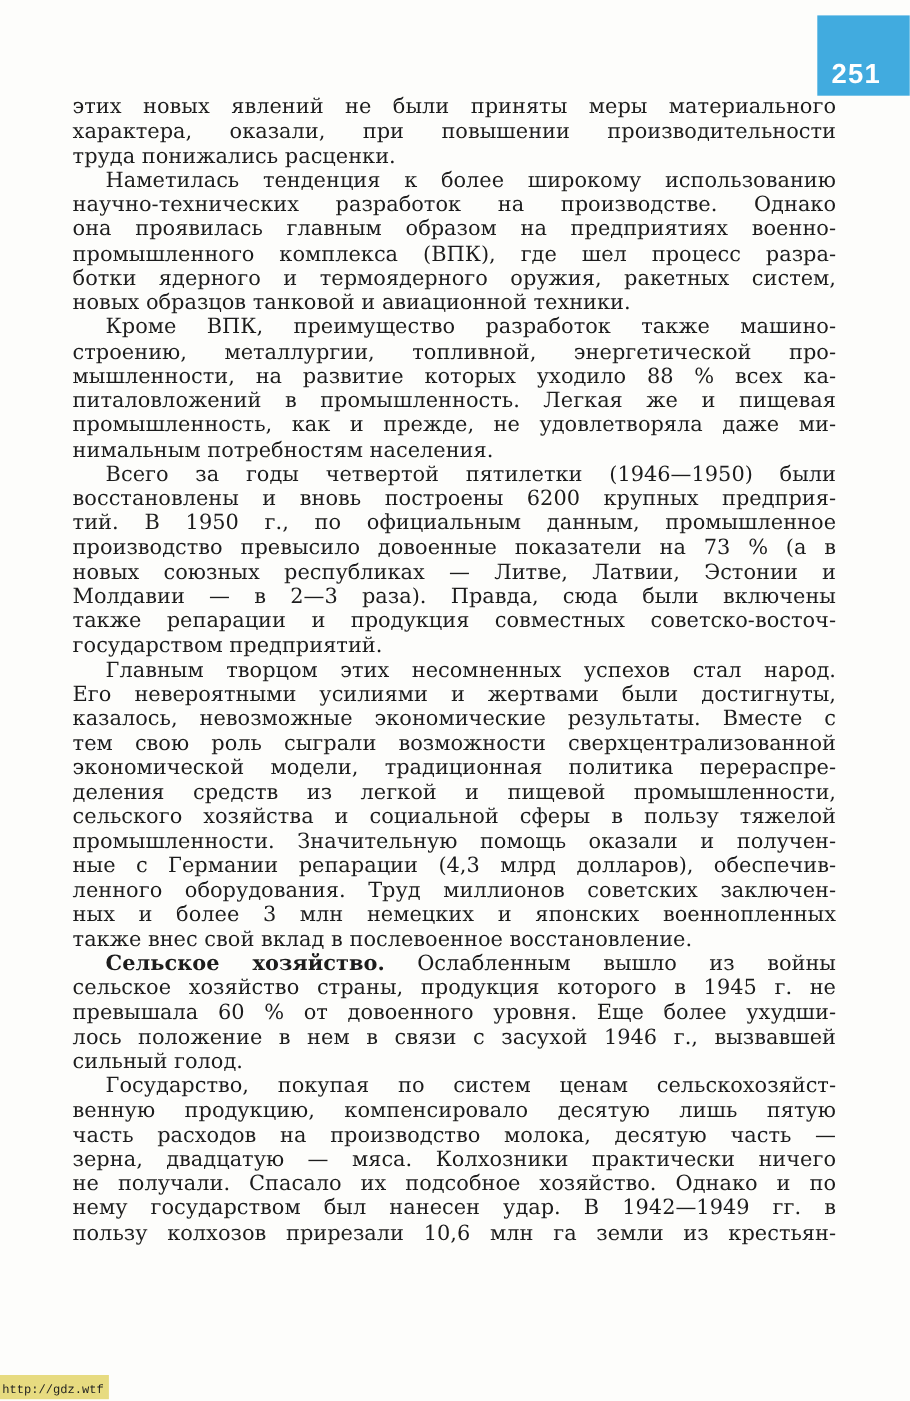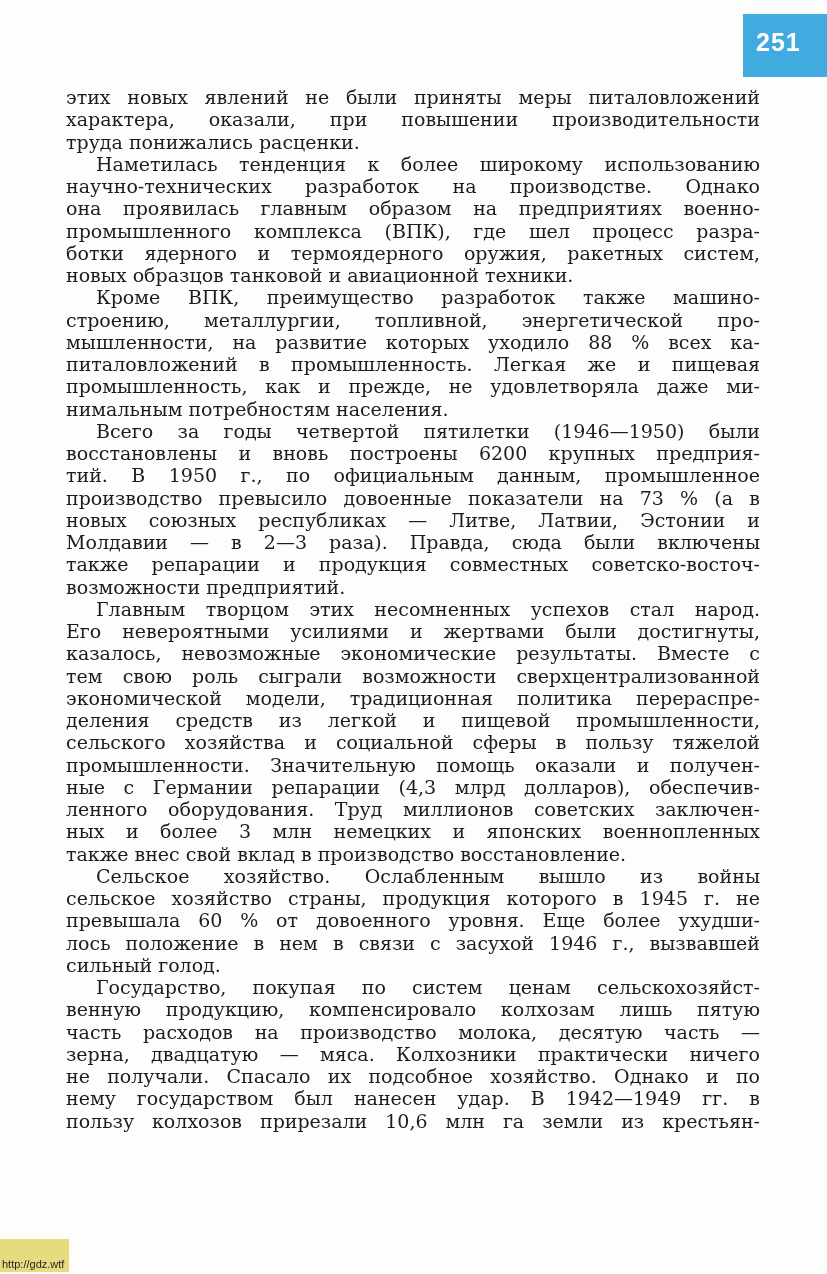--- a/index.html
+++ b/index.html
@@ -13,25 +13,25 @@
     height: 1274px;
     overflow: hidden;
     font-family: "DejaVu Serif", serif;
     color: var(--text, #1c1c1c);
   }
   .page-number-badge {
     position: absolute;
     top: 14px;
     right: 0;
     width: 84px;
-    height: 63px;
+    height: 73px;
     background: var(--badge-bg, #41abdf);
     color: var(--badge-text, #ffffff);
     display: flex;
-    align-items: center;
+    align-items: flex-end;
     padding: 0 0 7px 13px;
     box-sizing: border-box;
     font-family: "Liberation Sans", sans-serif;
     font-weight: bold;
     font-size: 25px;
     letter-spacing: 1px;
     line-height: 1;
   }
   .text-block {
     position: absolute;
@@ -43,43 +43,43 @@
   }
   .paragraph { margin: 0; }
   .line {
     text-align: justify;
     text-align-last: justify;
     white-space: normal;
   }
   .line.end { text-align-last: left; }
   .line.indent { text-indent: 30px; }
   .it { }
-  .bd { font-weight: normal; }
+  .bd { font-weight: bold; }
   .watermark {
     position: absolute;
     left: 0;
     bottom: 2px;
     background: var(--watermark-bg, #e7db80);
     color: var(--watermark-text, #1f1f1f);
-    font-family: Liberation Sans, sans-serif;
+    font-family: Liberation Mono, monospace;
     font-size: 11px;
     line-height: 13px;
-    padding: 19px 5px 1px 2px;
+    padding: 8px 5px 1px 2px;
   }
 </style>
 </head>
 <body>
 
 <div class="page-number-badge">
   <span>251</span>
 </div>
 
 <div class="text-block">
     <div class="paragraph">
-      <div class="line"><span>этих новых явлений не были приняты меры питаловложений</span></div>
+      <div class="line"><span>этих новых явлений не были приняты меры материального</span></div>
       <div class="line"><span>характера, оказали, при повышении производительности</span></div>
       <div class="line end"><span>труда понижались расценки.</span></div>
     </div>
     <div class="paragraph">
       <div class="line indent"><span>Наметилась тенденция к более широкому использованию</span></div>
       <div class="line"><span>научно-технических разработок на производстве. Однако</span></div>
       <div class="line"><span>она проявилась главным образом на предприятиях </span><span class="it">военно-</span></div>
       <div class="line"><span class="it">промышленного комплекса (ВПК)</span><span>, где шел процесс разра-</span></div>
       <div class="line"><span>ботки ядерного и термоядерного оружия, ракетных систем,</span></div>
       <div class="line end"><span>новых образцов танковой и авиационной техники.</span></div>
@@ -93,46 +93,46 @@
       <div class="line end"><span>нимальным потребностям населения.</span></div>
     </div>
     <div class="paragraph">
       <div class="line indent"><span>Всего за годы четвертой пятилетки (1946—1950) были</span></div>
       <div class="line"><span>восстановлены и вновь построены 6200 крупных предприя-</span></div>
       <div class="line"><span>тий. В 1950 г., по официальным данным, промышленное</span></div>
       <div class="line"><span>производство превысило довоенные показатели на 73 % (а в</span></div>
       <div class="line"><span>новых союзных республиках — Литве, Латвии, Эстонии и</span></div>
       <div class="line"><span>Молдавии — в 2—3 раза). Правда, сюда были включены</span></div>
       <div class="line"><span>также </span><span class="it">репарации</span><span> и продукция совместных советско-восточ-</span></div>
-      <div class="line end"><span>возможности предприятий.</span></div>
+      <div class="line end"><span>государством предприятий.</span></div>
     </div>
     <div class="paragraph">
       <div class="line indent"><span>Главным творцом этих несомненных успехов стал народ.</span></div>
       <div class="line"><span>Его невероятными усилиями и жертвами были достигнуты,</span></div>
       <div class="line"><span>казалось, невозможные экономические результаты. Вместе с</span></div>
       <div class="line"><span>тем свою роль сыграли возможности сверхцентрализованной</span></div>
       <div class="line"><span>экономической модели, традиционная политика перераспре-</span></div>
       <div class="line"><span>деления средств из легкой и пищевой промышленности,</span></div>
       <div class="line"><span>сельского хозяйства и социальной сферы в пользу тяжелой</span></div>
       <div class="line"><span>промышленности. Значительную помощь оказали и получен-</span></div>
       <div class="line"><span>ные с Германии репарации (4,3 млрд долларов), обеспечив-</span></div>
       <div class="line"><span>ленного оборудования. Труд миллионов советских заключен-</span></div>
       <div class="line"><span>ных и более 3 млн немецких и японских военнопленных</span></div>
-      <div class="line end"><span>также внес свой вклад в производство восстановление.</span></div>
+      <div class="line end"><span>также внес свой вклад в послевоенное восстановление.</span></div>
     </div>
     <div class="paragraph">
       <div class="line indent"><span class="bd">Сельское хозяйство.</span><span> Ослабленным вышло из войны</span></div>
       <div class="line"><span>сельское хозяйство страны, продукция которого в 1945 г. не</span></div>
       <div class="line"><span>превышала 60 % от довоенного уровня. Еще более ухудши-</span></div>
       <div class="line"><span>лось положение в нем в связи с засухой 1946 г., вызвавшей</span></div>
       <div class="line end"><span>сильный голод.</span></div>
     </div>
     <div class="paragraph">
       <div class="line indent"><span>Государство, покупая по систем ценам сельскохозяйст-</span></div>
-      <div class="line"><span>венную продукцию, компенсировало колхозам лишь пятую</span></div>
+      <div class="line"><span>венную продукцию, компенсировало десятую лишь пятую</span></div>
       <div class="line"><span>часть расходов на производство молока, десятую часть —</span></div>
       <div class="line"><span>зерна, двадцатую — мяса. Колхозники практически ничего</span></div>
       <div class="line"><span>не получали. Спасало их подсобное хозяйство. Однако и по</span></div>
       <div class="line"><span>нему государством был нанесен удар. В 1942—1949 гг. в</span></div>
       <div class="line"><span>пользу колхозов прирезали 10,6 млн га земли из крестьян-</span></div>
     </div>
   </div>
 
 <div class="watermark">http://gdz.wtf</div>
 

